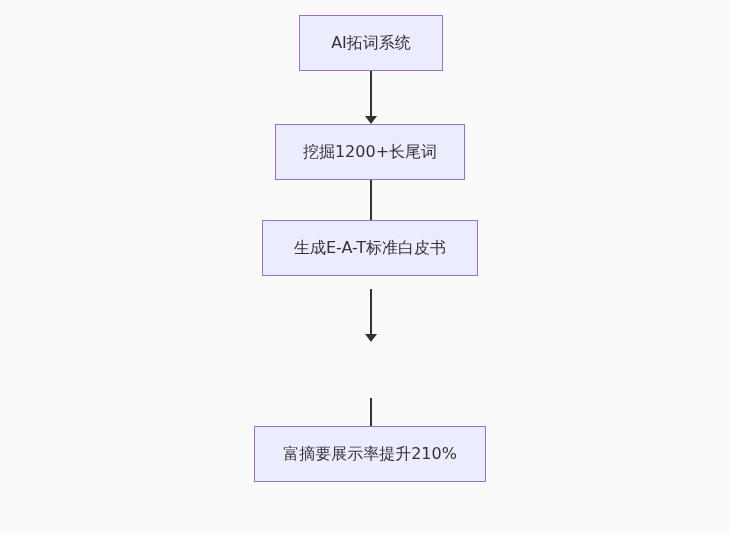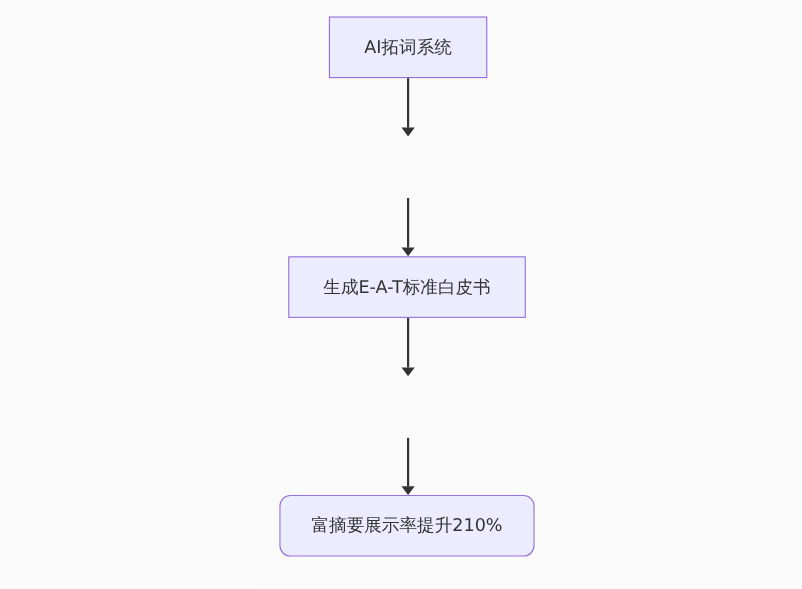--- a/index.html
+++ b/index.html
@@ -29,23 +29,23 @@
     color: var(--node-text);
     display: flex;
     align-items: center;
     justify-content: center;
     font-size: 16px;
     line-height: 1;
     white-space: nowrap;
   }
   .node-1 { left: 299px; top: 15px;  width: 144px; height: 56px; }
   .node-2 { left: 275px; top: 124px; width: 190px; height: 56px; }
-  .node-3 { left: 262px; top: 233px; width: 216px; height: 56px; }
+  .node-3 { left: 262px; top: 220px; width: 216px; height: 56px; }
   .node-4 { left: 265px; top: 342px; width: 212px; height: 56px; }
-  .node-5 { left: 254px; top: 450px; width: 232px; height: 56px; border-radius: 10px; }
+  .node-5 { left: 254px; top: 426px; width: 232px; height: 56px; }
 
   .edge-line {
     position: absolute;
     left: 370px;
     width: 2px;
     background: var(--edge);
   }
   .edge-head {
     position: absolute;
     left: 365px;
@@ -69,20 +69,23 @@
 
 <div class="canvas">
 
   <div class="node node-1">
     <span>AI拓词系统</span>
   </div>
 
   <div class="edge-line edge-line-1"></div>
   <div class="edge-head edge-head-1"></div>
 
+  <div class="node node-2">
+    <span>挖掘1200+长尾词</span>
+  </div>
 
   <div class="edge-line edge-line-2"></div>
   <div class="edge-head edge-head-2"></div>
 
   <div class="node node-3">
     <span>生成E-A-T标准白皮书</span>
   </div>
 
   <div class="edge-line edge-line-3"></div>
   <div class="edge-head edge-head-3"></div>

